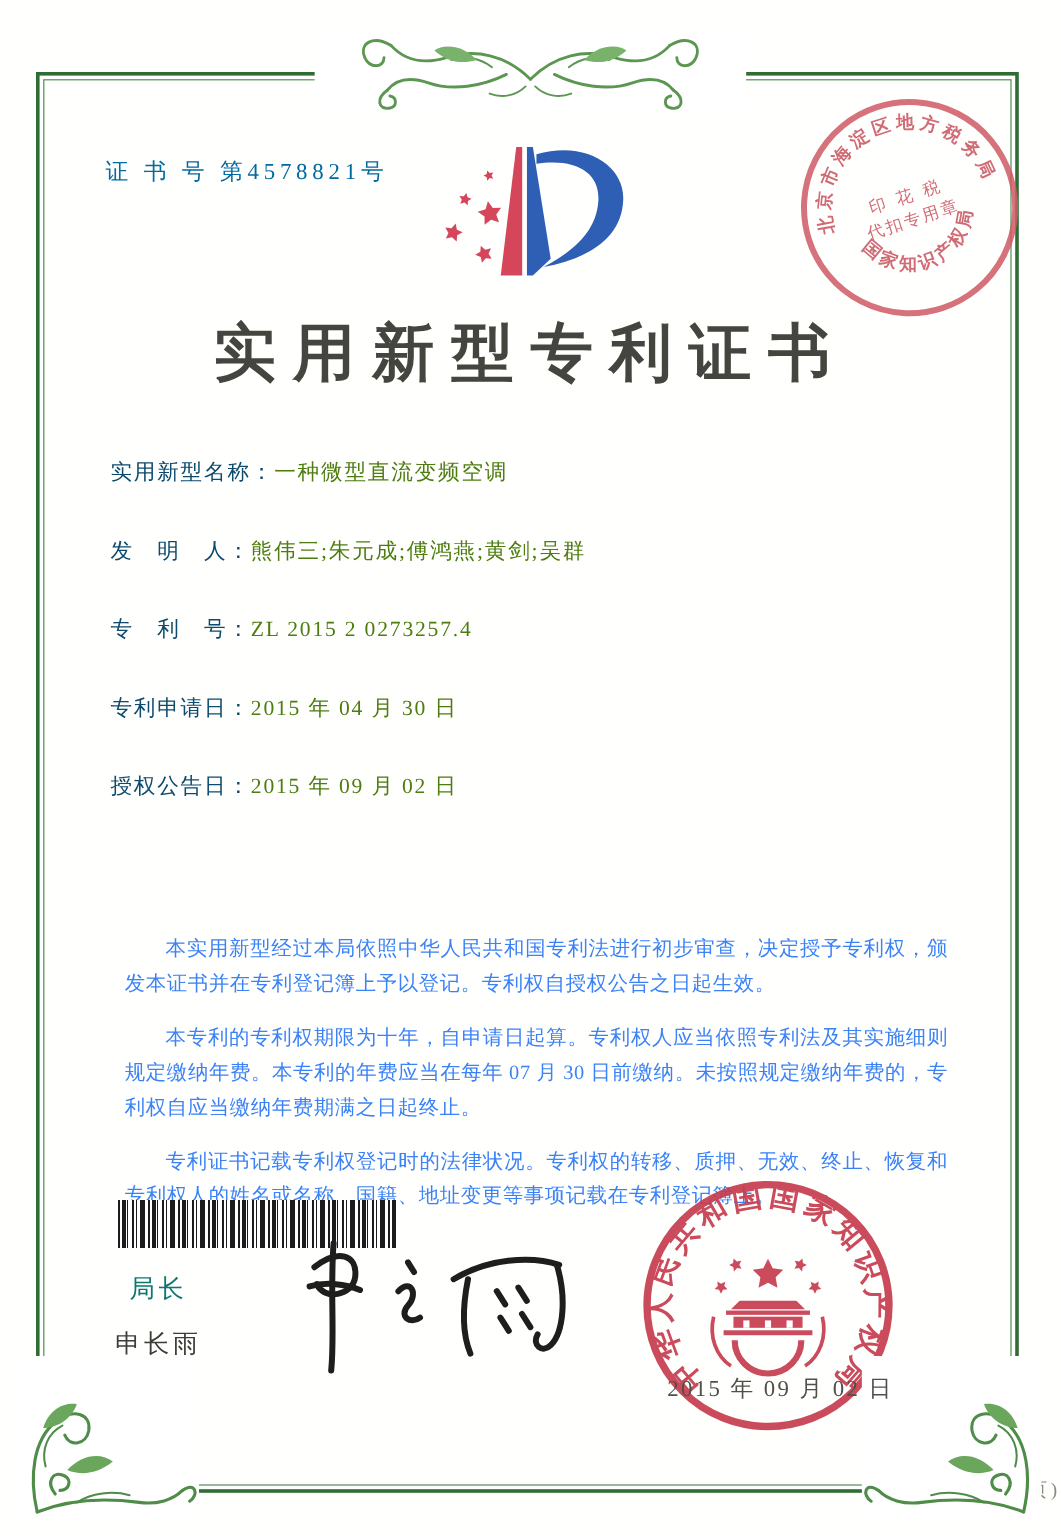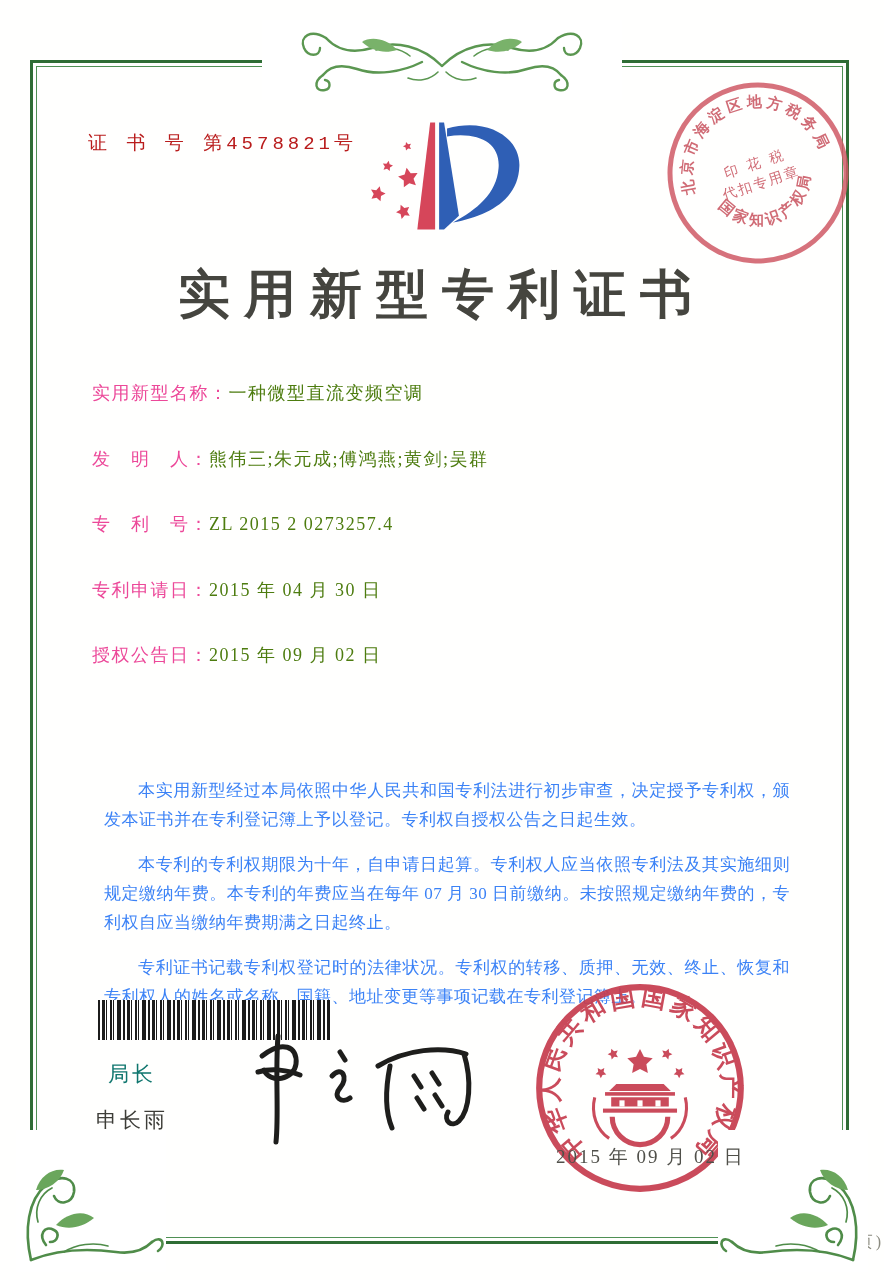--- a/index.html
+++ b/index.html
@@ -8,32 +8,32 @@
     font-family:"Liberation Serif","DejaVu Serif",serif;overflow:hidden;
   }
   
   .frame-outer{position:absolute;left:30px;top:60px;width:813px;height:1178px;
     border:3px solid #2f6d35;}
   .frame-inner{position:absolute;inset:3px;border:1px solid #4f9054;}
   .ornament{position:absolute;z-index:3;}
   .ornament svg{display:block;}
   
   .cert-no{position:absolute;left:88px;top:130px;font-size:19px;letter-spacing:4px;
-    color:#b91c1c;z-index:2;font-family:Liberation Mono, monospace;}
+    color:#0369a1;z-index:2;}
   
   .logo{position:absolute;left:342px;top:106px;width:218px;height:146px;}
   
   .tax-seal{position:absolute;left:663px;top:78px;width:190px;height:190px;opacity:.85;}
   
   .title{position:absolute;left:0;top:260px;width:100%;text-align:center;
     font-size:52px;font-weight:bold;letter-spacing:14px;color:#45453f;}
   
   .fields{position:absolute;left:92px;top:381px;width:700px;}
   .field{height:65.5px;font-size:18px;letter-spacing:1.5px;color:#7b7b6f;}
-  .field .flabel{color:#ec4899;}
+  .field .flabel{color:#0c4a6e;}
   .field .fvalue{color:#4d7c0f;}
   
   .body-text{position:absolute;left:88px;top:760px;width:718px;}
   .body-text p{margin:16px;font-size:17px;line-height:29px;text-align:justify;
     text-indent:2em;color:#3b82f6;letter-spacing:.5px;}
   
   .barcode{position:absolute;left:98px;top:1000px;width:232px;height:40px;
     background:repeating-linear-gradient(90deg,
       #1c1c1c 0 2px,#fff 2px 4px,#1c1c1c 4px 7px,#fff 7px 8px,
       #1c1c1c 8px 9px,#fff 9px 12px,#1c1c1c 12px 14px,#fff 14px 15px,

